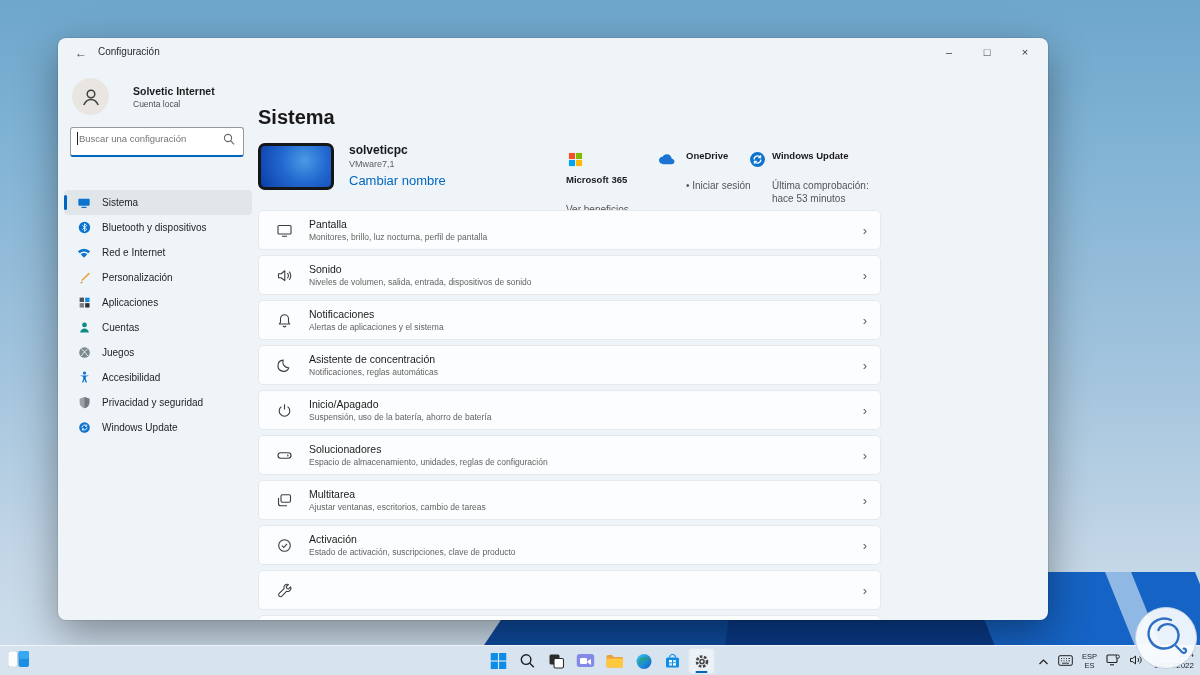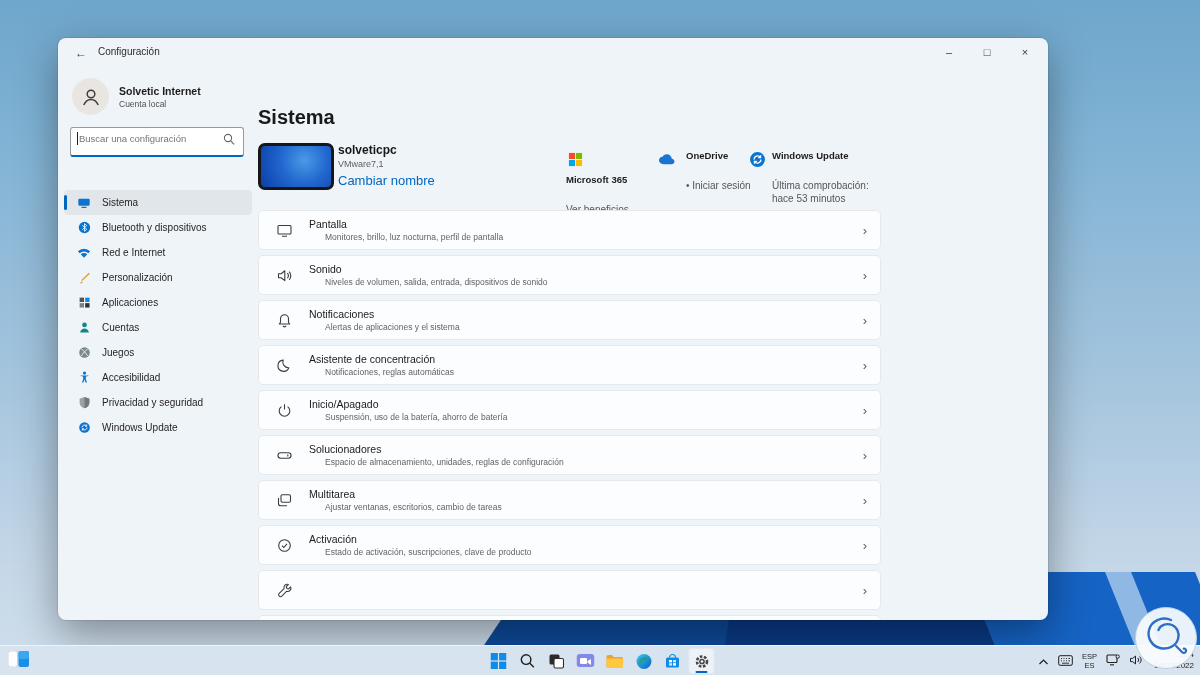--- a/index.html
+++ b/index.html
@@ -21,21 +21,21 @@
   .titlebar { position:absolute; left:0; top:0; width:100%; height:28px; }
   .back { position:absolute; left:12px; top:5px; font-size:12px; color:#444; width:22px; height:20px;
     text-align:center; line-height:20px; }
   .tb-title { position:absolute; left:40px; top:8px; font-size:10px; color:#2b2b2b; }
   .winctl { position:absolute; right:4px; top:0; display:flex; }
   .winctl span { width:38px; height:27px; display:flex; align-items:center; justify-content:center;
     font-size:11px; color:#3a3a3a; }
 
   
   .sidebar { position:absolute; left:0; top:28px; width:200px; bottom:0; }
-  .account { position:absolute; left:14px; top:12px; display:flex; align-items:center; gap:10px; }
+  .account { position:absolute; left:14px; top:12px; display:flex; align-items:center; gap:24px; }
   .avatar { width:37px; height:37px; border-radius:50%; background:#e9e5e1; display:flex;
     align-items:center; justify-content:center; }
   .acc-name { font-size:10.5px; font-weight:bold; color:#1c1c1c; }
   .acc-type { font-size:8.5px; color:#4f4f4f; margin-top:2px; }
   .searchbox { position:absolute; left:12px; top:61px; width:174px; height:30px; background:#fff;
     border:1px solid #9a9a9a; border-bottom:2px solid #0067c0; border-radius:3px; }
   .searchbox input { position:absolute; left:8px; top:0; width:140px; height:20px; border:none; outline:none;
     font-size:9.5px; color:#333; background:transparent; font-family:"Liberation Sans",sans-serif; }
   .searchbox input::placeholder { color:#757575; }
   .caret { position:absolute; left:6px; top:4px; width:1px; height:13px; background:#222; }
@@ -44,39 +44,39 @@
   .nav-item { position:relative; height:25px; display:flex; align-items:center; gap:11px;
     padding-left:13px; border-radius:4px; }
   .nav-item.selected { background:rgba(0,0,0,.055); }
   .pill { position:absolute; left:0; top:5px; width:3px; height:15px; border-radius:2px; background:#0067c0; }
   .nav-ic { width:14px; height:14px; display:flex; align-items:center; justify-content:center; flex:0 0 14px; }
   .nav-label { font-size:10px; color:#1f1f1f; }
 
   
   .main { position:absolute; left:200px; top:28px; right:0; bottom:0; }
   .page-title { position:absolute; left:0; top:40px; font-size:20px; font-weight:bold; color:#191919; }
-  .device { position:absolute; left:0; top:77px; display:flex; gap:4px; }
+  .device { position:absolute; left:0; top:77px; display:flex; gap:15px; }
   .thumb { width:76px; height:47px; border:3px solid #161616; border-radius:7px;
     background:radial-gradient(circle at 62% 35%, #4a9ae6 0%, #2268cf 45%, #0b3ea8 100%); }
   .dev-name { font-size:12px; font-weight:bold; color:#191919; }
   .dev-model { font-size:9px; color:#5e5e5e; margin-top:2px; }
   .dev-link { font-size:13px; color:#0067c0; margin-top:4px; }
   .status { position:absolute; top:84px; display:flex; align-items:flex-start; gap:6px; }
   .st-m365 { left:308px;flex-direction:column; } .st-onedrive { left:400px;gap:10px; } .st-wu { left:490px; width:135px; }
   .st-ic { width:18px; height:18px; flex:0 0 18px; display:flex; align-items:center; justify-content:center; }
   .st-title { font-size:9.5px; font-weight:bold; color:#1c1c1c; }
   .st-sub { font-size:10px; color:#555; margin-top:18px; line-height:1.3; }
   .cards { position:absolute; left:0; top:144px; width:623px; }
   .card { position:relative; height:40px; margin-bottom:5px; background:#fcfdfe; border:1px solid #e6e9ec;
     border-radius:5px; display:flex; align-items:center; }
   .card-ic { width:18px; height:18px; margin-left:16px; flex:0 0 18px; display:flex;
     align-items:center; justify-content:center; }
   .card-tx { margin-left:16px; }
   .card-title { font-size:10.5px; color:#1b1b1b; }
-  .card-sub { font-size:8.5px; color:#636363; margin-top:2px;margin-left:16px; }
+  .card-sub { font-size:8.5px; color:#636363; margin-top:2px; }
   .card-chev { position:absolute; right:13px; top:12px; font-size:13px; color:#5a5a5a; }
 
   
   .taskbar { position:absolute; z-index:3; left:0; bottom:0; width:1200px; height:30px;
     background:#d7e3ef; border-top:1px solid rgba(255,255,255,.6); }
   .widgets { position:absolute; left:8px; top:5px; }
   .tb-center { position:absolute; left:50%; top:2px; transform:translateX(-50%); display:flex; gap:3px; }
   .tb-btn { position:relative; width:26px; height:26px; display:flex; align-items:center;
     justify-content:center; border-radius:4px; }
   .tb-btn.active { background:rgba(255,255,255,.55); box-shadow:inset 0 0 0 1px rgba(0,0,0,.04); }

